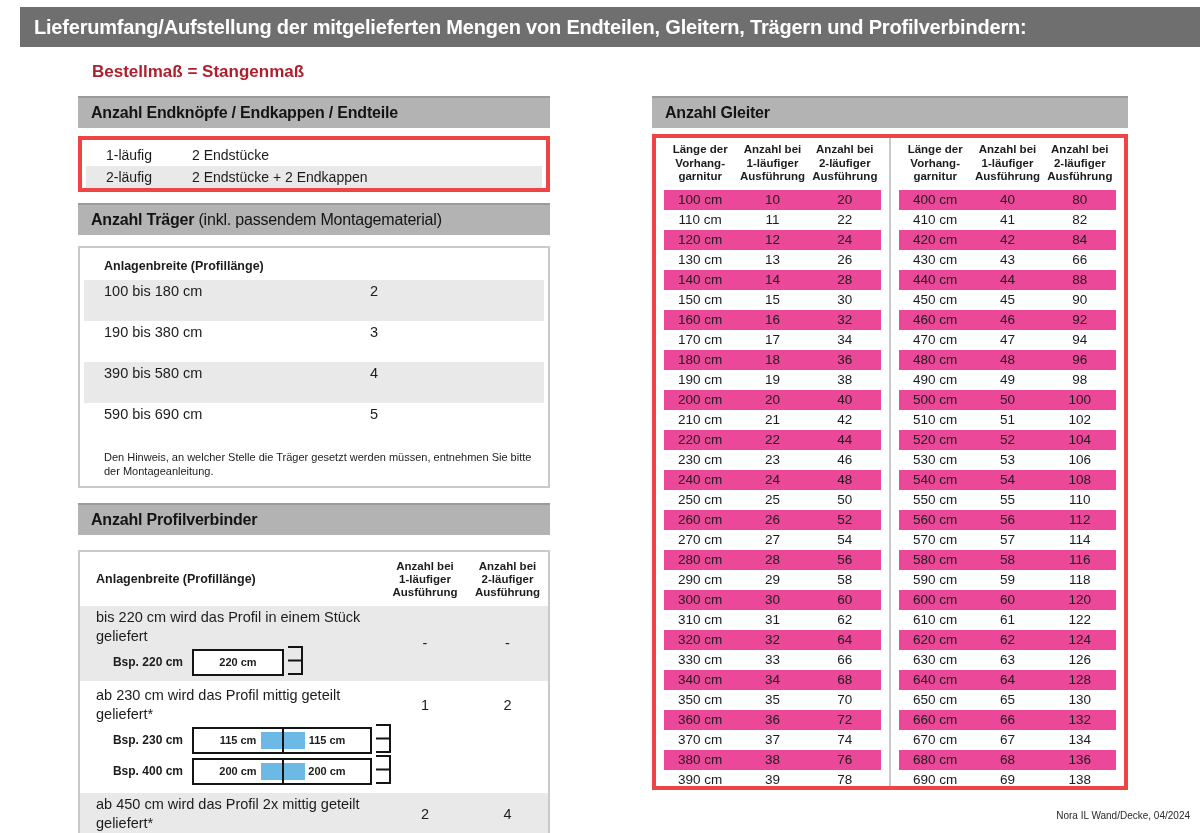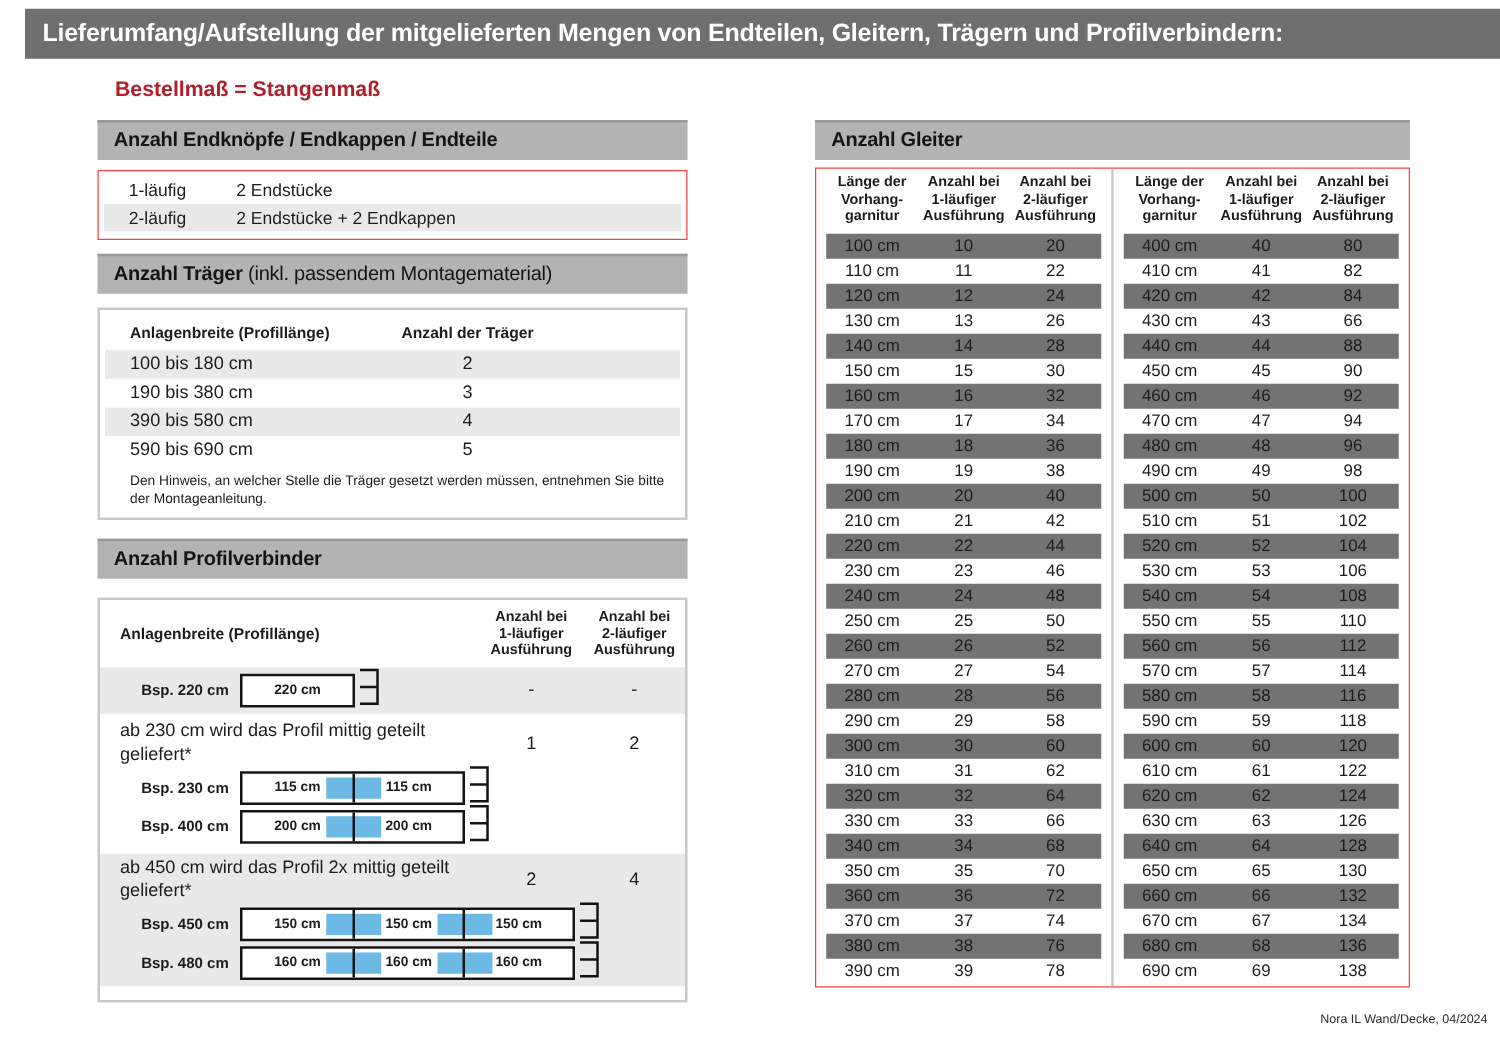--- a/index.html
+++ b/index.html
@@ -15,36 +15,36 @@
   #subtitle { position:absolute; left:92px; top:62px; color:#b01e2c; font-weight:bold; font-size:17px; }
 
   .col-left  { position:absolute; left:78px;  top:96px; width:472px; }
   .col-right { position:absolute; left:652px; top:96px; width:476px; }
 
   .sec-bar { height:32px; background:#b3b3b3; border-top:2px solid #9a9a9a;
     font-size:16px; line-height:29px; padding-left:13px; color:#141414; letter-spacing:-0.2px; }
   .sec-bar b { font-weight:bold; }
   .sec-bar .rest { font-weight:normal; }
 
-  .box { border:1px solid #ef4444; background:#fff; }
+  .box { border:4px solid #ef4444; background:#fff; }
 
   
   #box-endteile { margin-top:8px; height:56px; padding:4px 4px; }
   .et-row { display:grid; grid-template-columns:86px 1fr; height:22px; line-height:22px;
     font-size:14px; padding-left:20px; }
   .et-row.shaded { background:#e9e9e9; }
 
   
   #box-traeger { margin-top:11px; }
   #box-traeger .inner { margin-top:8px; border:2px solid #c9c9c9; padding:6px 4px 8px 4px; }
   .tr-grid { display:grid; grid-template-columns:1fr 160px 90px; }
   .tr-head { height:26px; line-height:24px; font-size:12.5px; font-weight:bold; }
   .tr-head .c1 { padding-left:20px; }
   .tr-head .c2 { text-align:center; }
-  .tr-row { height:23px; line-height:23.5px; font-size:14.5px; }
+  .tr-row { height:41px; line-height:23.5px; font-size:14.5px; }
   .tr-row .c1 { padding-left:20px; }
   .tr-row .c2 { text-align:center; }
   .tr-row.shaded { background:#e9e9e9; }
   .tr-note { font-size:11px; line-height:14px; padding:6px 10px 0 20px; white-space:pre-line; }
 
   
   #box-pv { margin-top:15px; }
   #box-pv .inner { margin-top:8px; border:2px solid #c9c9c9; padding:0 0 0 0; }
   .pv-grid { display:grid; grid-template-columns:1fr 84px 81px; }
   .pv-colhead { height:54px; align-items:center; }
@@ -69,21 +69,21 @@
   
   #box-gleiter { margin-top:6px; height:656px; display:flex; }
   .gl-half { flex:1; padding:0 8px; }
   .gl-half.first { border-right:2px solid #c9c9c9; }
   .gl-head { display:grid; grid-template-columns:1fr 1fr 1fr; height:52px; padding-top:5px; }
   .gl-head div { font-size:11.5px; font-weight:bold; text-align:center;
      white-space:pre-line; line-height:13.5px; }
   .gl-row { display:grid; grid-template-columns:1fr 1fr 1fr; height:20px; line-height:20px;
      font-size:13.5px; }
   .gl-row div { text-align:center; }
-  .gl-row.shaded { background:#737373; }
+  .gl-row.shaded { background:#ec4899; }
 
   #footer { position:absolute; top:810px; right:10px; font-size:10px; color:#2a2a2a; }
 </style>
 </head>
 <body>
 
 <div id="page">
 
   <div id="titlebar">Lieferumfang/Aufstellung der mitgelieferten Mengen von Endteilen, Gleitern, Trägern und Profilverbindern:</div>
 
@@ -105,21 +105,20 @@
         </div>
       </div>
 
     <div class="sec-bar" id="traeger-bar" style="margin-top:11px">
       <b>Anzahl Träger</b><span class="rest"> (inkl. passendem Montagematerial)</span>
     </div>
     <div id="box-traeger">
       <div class="inner">
         <div class="tr-grid tr-head">
           <div class="c1">Anlagenbreite (Profillänge)</div>
-          <div class="c2">Anzahl der Träger</div>
           <div></div>
         </div>
         <div id="traeger-rows">
             <div class="tr-grid tr-row shaded">
               <div class="c1">100 bis 180 cm</div>
               <div class="c2">2</div>
               <div></div>
             </div>
             <div class="tr-grid tr-row">
               <div class="c1">190 bis 380 cm</div>
@@ -152,20 +151,21 @@
           <div class="cc">Anzahl bei
 1-läufiger
 Ausführung</div>
           <div class="cc">Anzahl bei
 2-läufiger
 Ausführung</div>
         </div>
         <div id="pv-rows">
             <div class="pv-row shaded centerv">
               <div>
+                <div class="pv-text">bis 220 cm wird das Profil in einem Stück geliefert</div>
                 <div class="diagram">
                   <div class="d-label">Bsp. 220 cm</div>
                   <div class="profile">
                     <div class="segment">220 cm</div>
                   </div>
                   <span class="endcap"><svg width="18" height="33" viewBox="0 0 18 33">
                       <path d="M1 3 H15 M15 2 V31 M15 30 H1 M1 16.5 H15" stroke="#141414" stroke-width="2" fill="none"></path>
                     </svg></span>
                 </div>
               </div>

